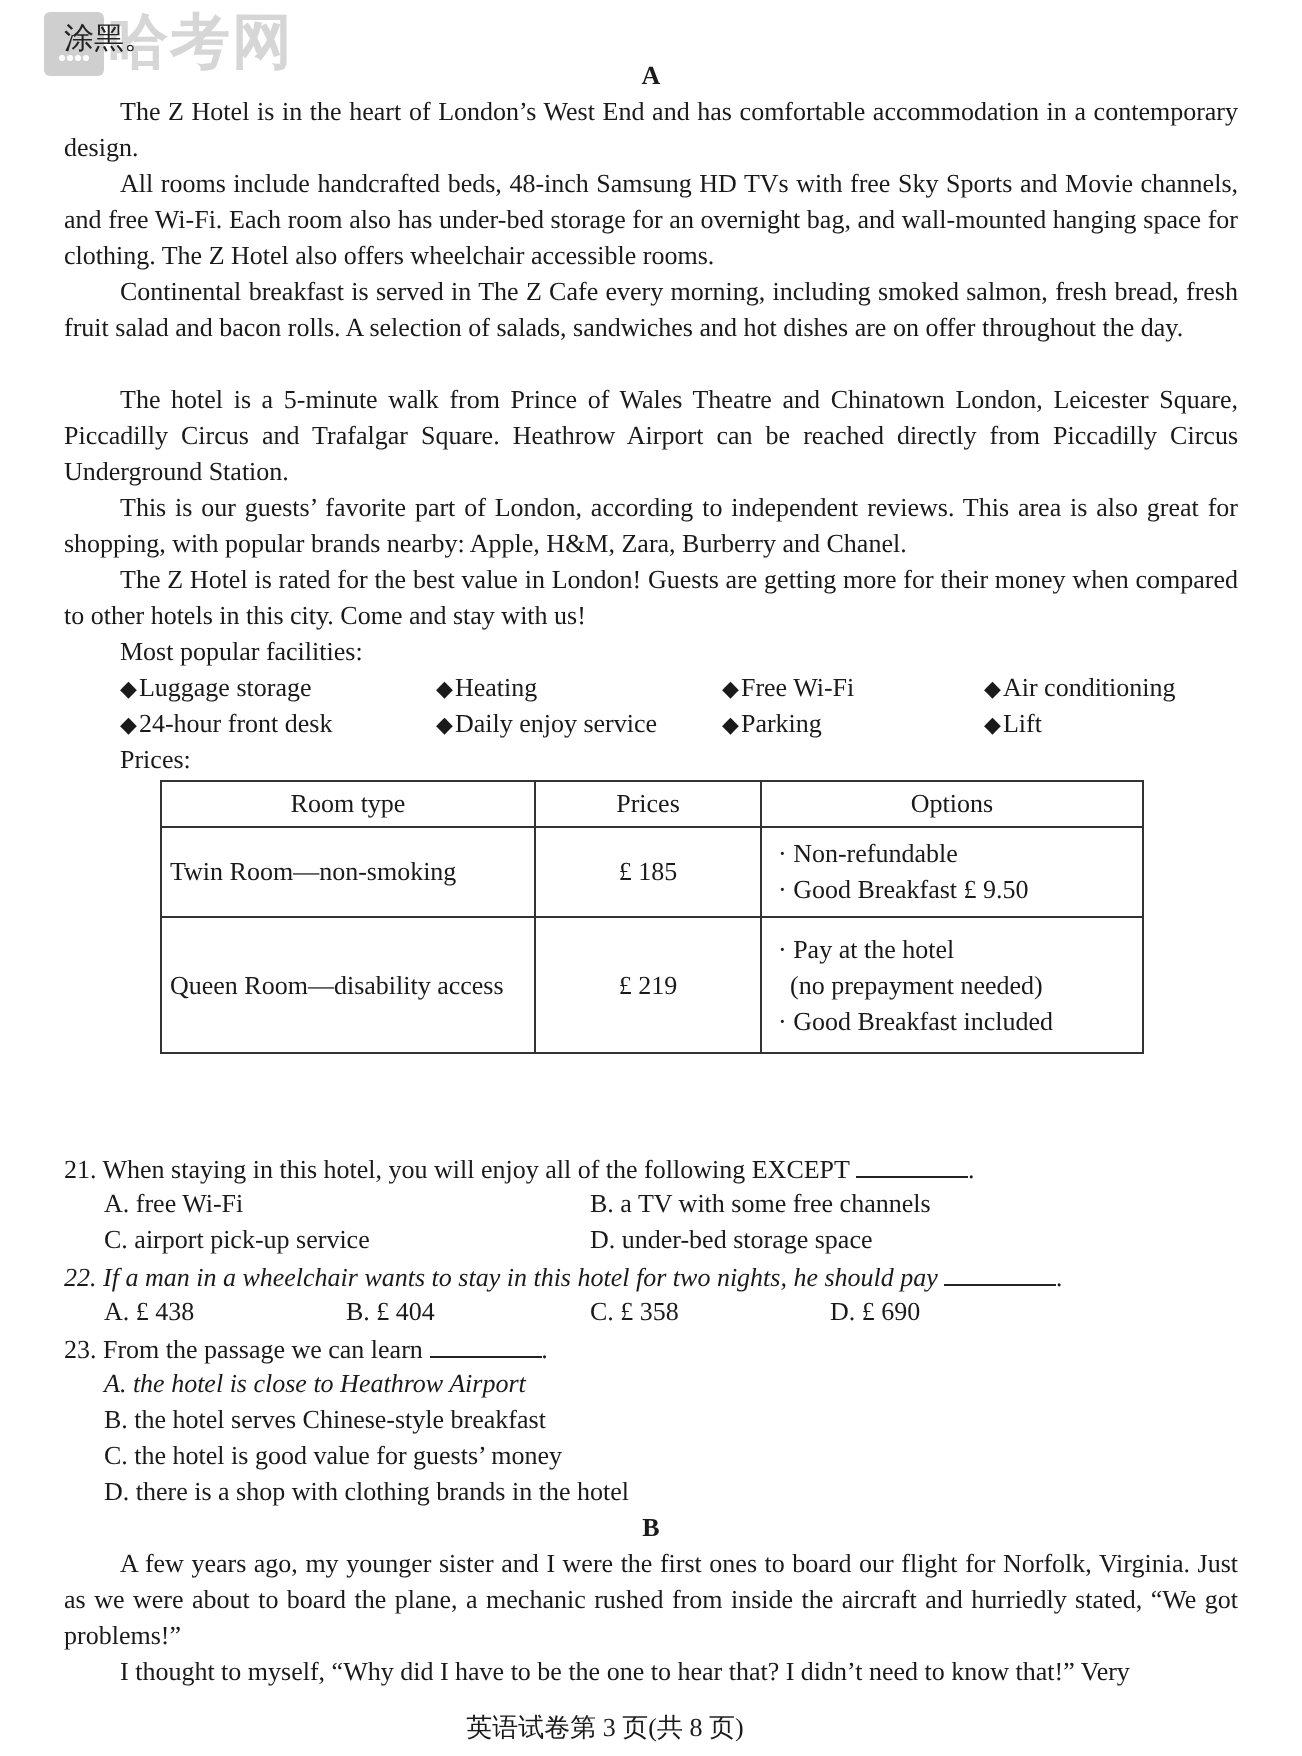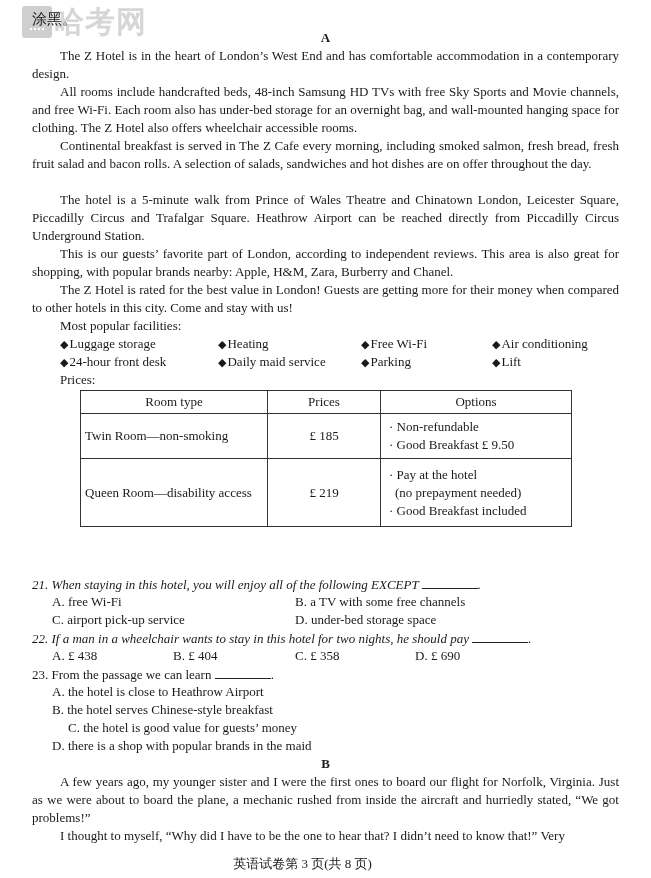--- a/index.html
+++ b/index.html
@@ -74,21 +74,21 @@
 <div class="para" style="top:281px;"><span class="ind"></span><span>The Z Hotel is rated for the best value in London! Guests are getting more for their money when compared to other hotels in this city. Come and stay with us!</span></div>
 
 <div class="line" style="left:60px; top:318px;">Most popular facilities:</div>
 
 <div>
   <div class="facil" style="left:60px; top:336px;"><span class="diamond">◆</span><span>Luggage storage</span></div>
   <div class="facil" style="left:218px; top:336px;"><span class="diamond">◆</span><span>Heating</span></div>
   <div class="facil" style="left:361px; top:336px;"><span class="diamond">◆</span><span>Free Wi-Fi</span></div>
   <div class="facil" style="left:492px; top:336px;"><span class="diamond">◆</span><span>Air conditioning</span></div>
   <div class="facil" style="left:60px; top:354px;"><span class="diamond">◆</span><span>24-hour front desk</span></div>
-  <div class="facil" style="left:218px; top:354px;"><span class="diamond">◆</span><span>Daily maid service</span></div>
+  <div class="facil" style="left:218px; top:354px;"><span class="diamond">◆</span><span>Daily enjoy service</span></div>
   <div class="facil" style="left:361px; top:354px;"><span class="diamond">◆</span><span>Parking</span></div>
   <div class="facil" style="left:492px; top:354px;"><span class="diamond">◆</span><span>Lift</span></div>
 </div>
 
 <div class="line" style="left:60px; top:372px;">Prices:</div>
 
 <table class="prices">
   <tbody>
       <tr>
     <th>Room type</th>
@@ -108,35 +108,35 @@
     <td class="pr">£ 219</td>
     <td class="op">
       <div>· Pay at the hotel</div>
       <div style="padding-left:6px;">  (no prepayment needed)</div>
       <div>· Good Breakfast included</div>
     </td>
   </tr>
 </tbody>
   </table>
 
-<div class="line" style="left:32px; top:576px;font-style:italic;"><span>21. When staying in this hotel, you will enjoy all of the following EXCEPT</span> <span class="blank"></span>.</div>
+<div class="line" style="left:32px; top:576px;"><span>21. When staying in this hotel, you will enjoy all of the following EXCEPT</span> <span class="blank"></span>.</div>
 <div class="line" style="left:52px; top:594px;">A. free Wi-Fi</div>
 <div class="line" style="left:295px; top:594px;">B. a TV with some free channels</div>
 <div class="line" style="left:52px; top:612px;">C. airport pick-up service</div>
 <div class="line" style="left:295px; top:612px;">D. under-bed storage space</div>
 
 <div class="line" style="left:32px; top:630px;font-style:italic;"><span>22. If a man in a wheelchair wants to stay in this hotel for two nights, he should pay</span> <span class="blank"></span>.</div>
 <div class="line" style="left:52px; top:648px;">A. £ 438</div>
 <div class="line" style="left:173px; top:648px;">B. £ 404</div>
 <div class="line" style="left:295px; top:648px;">C. £ 358</div>
 <div class="line" style="left:415px; top:648px;">D. £ 690</div>
 
 <div class="line" style="left:32px; top:666px;"><span>23. From the passage we can learn</span> <span class="blank"></span>.</div>
-<div class="line" style="left:52px; top:684px;">A. the hotel is close to Heathrow Airport</div>
+<div class="line" style="left:52px; top:684px;font-style:italic;">A. the hotel is close to Heathrow Airport</div>
 <div class="line" style="left:52px; top:702px;">B. the hotel serves Chinese-style breakfast</div>
-<div class="line" style="left:52px; top:720px;margin-left:16px;">C. the hotel is good value for guests’ money</div>
-<div class="line" style="left:52px; top:738px;">D. there is a shop with popular brands in the maid</div>
+<div class="line" style="left:52px; top:720px;">C. the hotel is good value for guests’ money</div>
+<div class="line" style="left:52px; top:738px;">D. there is a shop with clothing brands in the hotel</div>
 
 <div class="sec-title" style="top:756px;">B</div>
 <div class="para" style="top:773px;"><span class="ind"></span><span>A few years ago, my younger sister and I were the first ones to board our flight for Norfolk, Virginia. Just as we were about to board the plane, a mechanic rushed from inside the aircraft and hurriedly stated, “We got problems!”</span></div>
 <div class="para" style="top:827px;"><span class="ind"></span><span>I thought to myself, “Why did I have to be the one to hear that? I didn’t need to know that!” Very</span></div>
 
 <div class="footer">英语试卷第 3 页(共 8 页)</div>
 
 </body></html>

